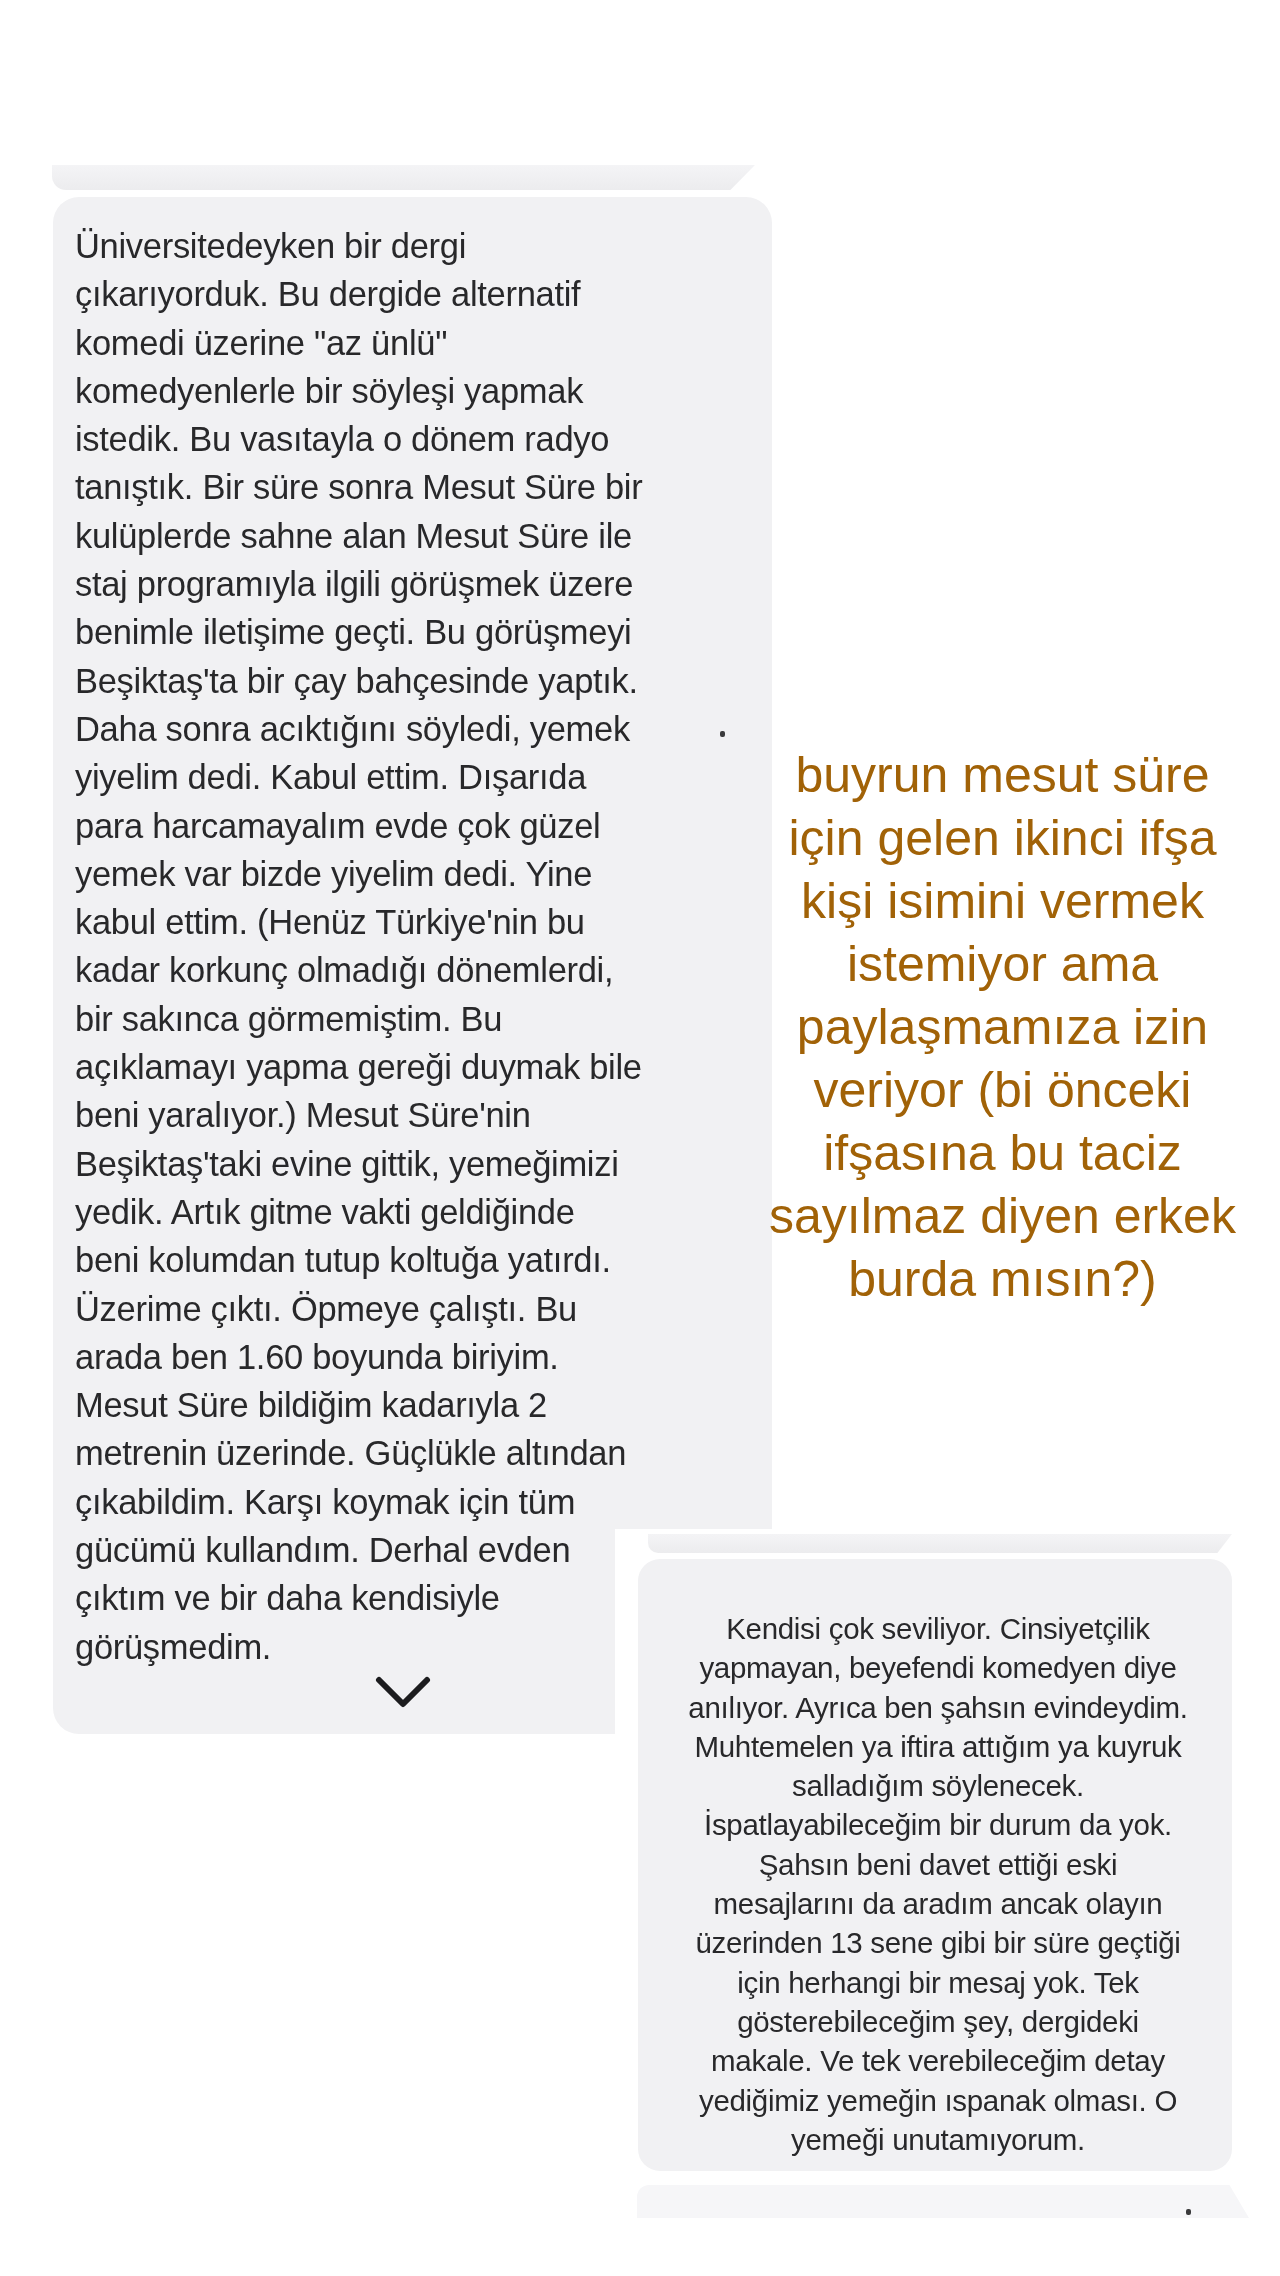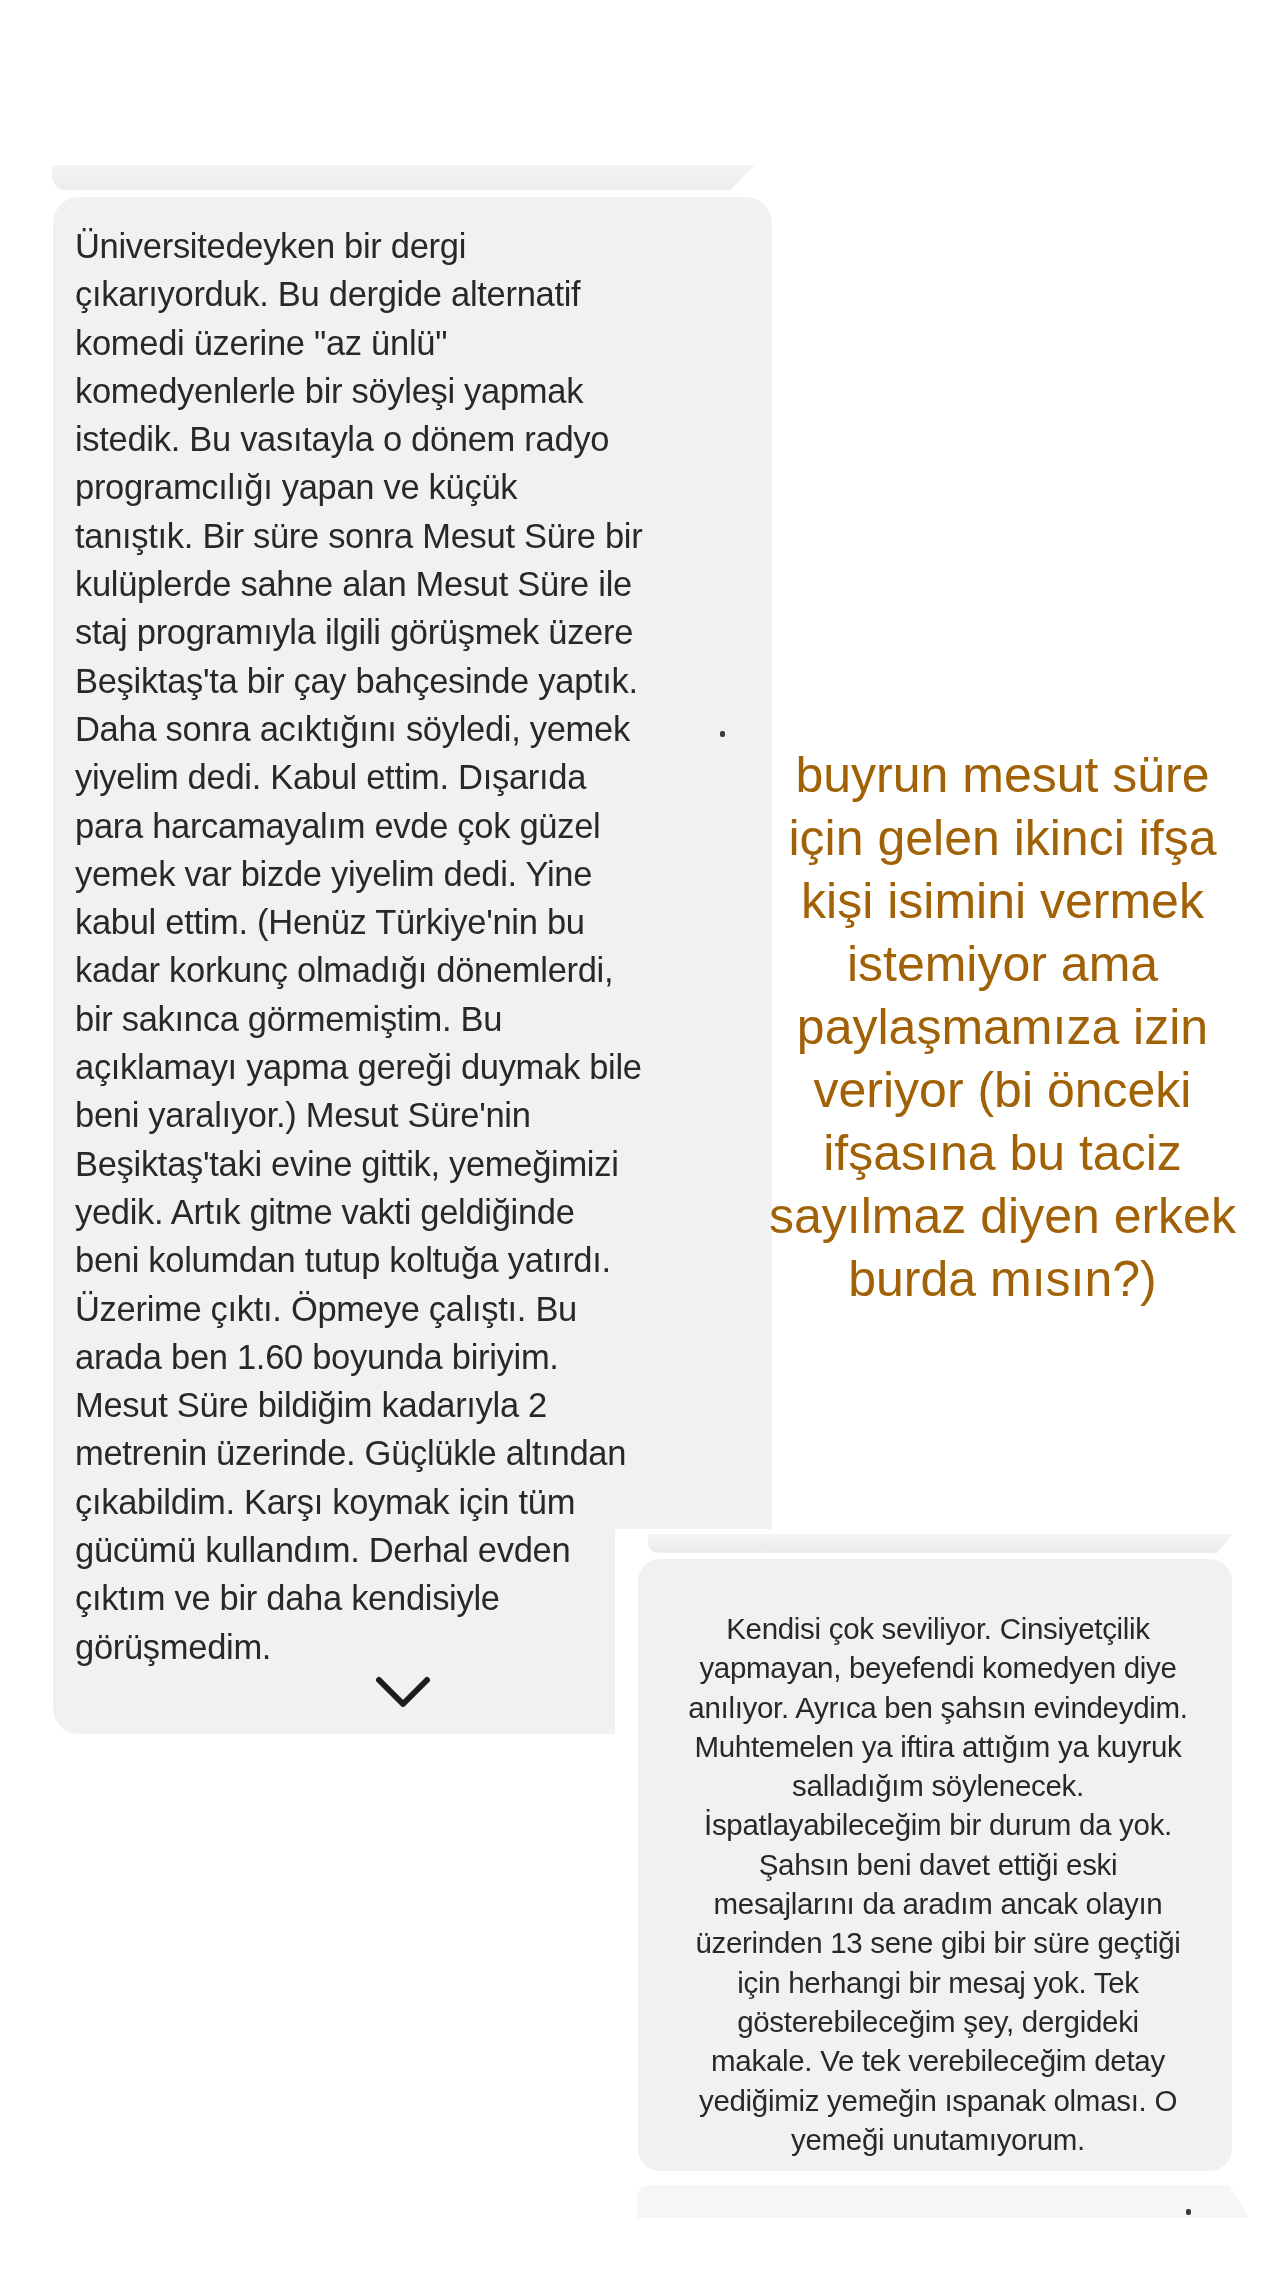--- a/index.html
+++ b/index.html
@@ -116,24 +116,24 @@
 
   <section class="screenshot1">
     <div class="strip strip1"></div>
     <div class="bubble bubble1">
       <div>
           <div class="msg-line">Üniversitedeyken bir dergi</div>
           <div class="msg-line">çıkarıyorduk. Bu dergide alternatif</div>
           <div class="msg-line">komedi üzerine "az ünlü"</div>
           <div class="msg-line">komedyenlerle bir söyleşi yapmak</div>
           <div class="msg-line">istedik. Bu vasıtayla o dönem radyo</div>
-          <div class="msg-line">programcılığı yapan ve küçük</div>
           <div class="msg-line">tanıştık. Bir süre sonra Mesut Süre bir</div>
           <div class="msg-line">kulüplerde sahne alan Mesut Süre ile</div>
           <div class="msg-line">staj programıyla ilgili görüşmek üzere</div>
+          <div class="msg-line">benimle iletişime geçti. Bu görüşmeyi</div>
           <div class="msg-line">Beşiktaş'ta bir çay bahçesinde yaptık.</div>
           <div class="msg-line">Daha sonra acıktığını söyledi, yemek</div>
           <div class="msg-line">yiyelim dedi. Kabul ettim. Dışarıda</div>
           <div class="msg-line">para harcamayalım evde çok güzel</div>
           <div class="msg-line">yemek var bizde yiyelim dedi. Yine</div>
           <div class="msg-line">kabul ettim. (Henüz Türkiye'nin bu</div>
           <div class="msg-line">kadar korkunç olmadığı dönemlerdi,</div>
           <div class="msg-line">bir sakınca görmemiştim. Bu</div>
           <div class="msg-line">açıklamayı yapma gereği duymak bile</div>
           <div class="msg-line">beni yaralıyor.) Mesut Süre'nin</div>

